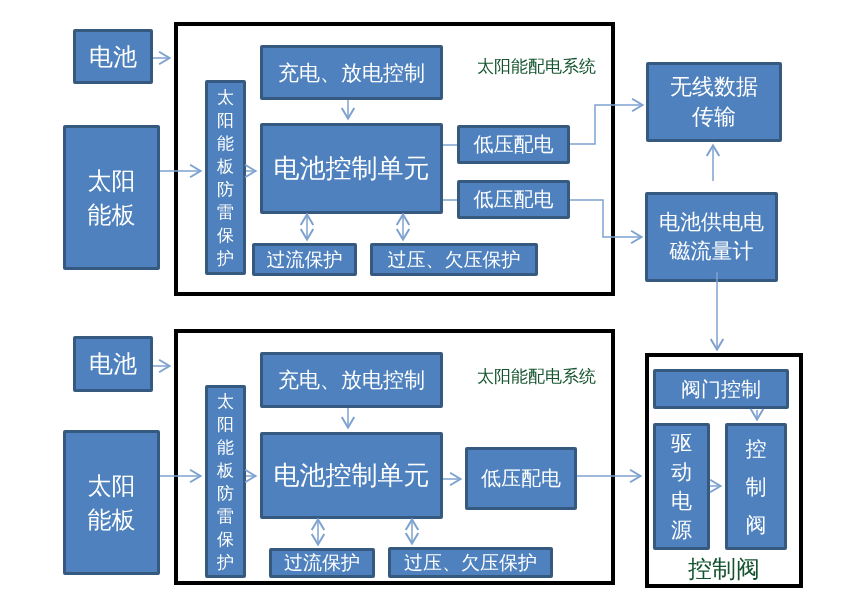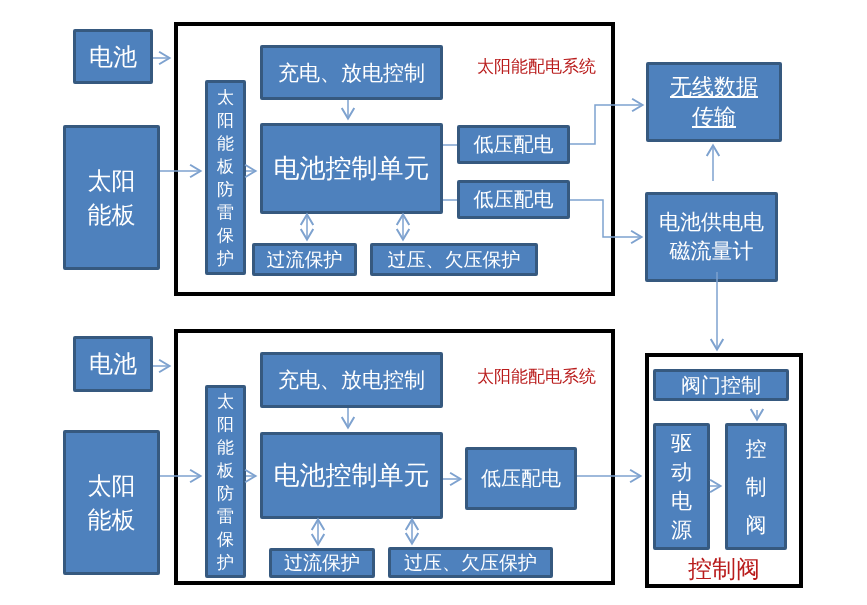--- a/index.html
+++ b/index.html
@@ -24,21 +24,21 @@
   }
   .group{
     position:absolute;
     border:4px solid #000000;
     box-sizing:border-box;
     background:transparent;
     z-index:1;
   }
   .plain-label{
     position:absolute;
-    color:#b91c1c;
+    color:#14532d;
     z-index:2;
     white-space:nowrap;
   }
   #connectors{
     position:absolute;left:0;top:0;
     width:867px;height:605px;
     z-index:3;
     pointer-events:none;
   }
   
@@ -46,34 +46,34 @@
   .solar1{left:63px;top:125px;width:97px;height:145px;font-size:24px;line-height:34px;}
   .group1{left:174px;top:22px;width:441px;height:274px;}
   .lightning1{left:205px;top:80px;width:41px;height:195px;font-size:17px;line-height:23px;}
   .charge1{left:260px;top:45px;width:183px;height:55px;font-size:21px;}
   .bcu1{left:260px;top:123px;width:183px;height:91px;font-size:26px;}
   .lv1a{left:457px;top:125px;width:113px;height:39px;font-size:20px;}
   .lv1b{left:457px;top:180px;width:113px;height:39px;font-size:20px;}
   .oc1{left:252px;top:243px;width:105px;height:33px;font-size:19px;}
   .ov1{left:370px;top:243px;width:168px;height:33px;font-size:19px;}
   .syslabel1{left:477px;top:55px;font-size:17px;}
-  .wireless{left:646px;top:62px;width:136px;height:80px;font-size:22px;line-height:30px;text-decoration:underline;}
+  .wireless{left:646px;top:62px;width:136px;height:80px;font-size:22px;line-height:30px;}
   .flowmeter{left:645px;top:192px;width:133px;height:90px;font-size:21px;line-height:29px;}
   .battery2{left:73px;top:336px;width:80px;height:56px;font-size:24px;}
   .solar2{left:63px;top:430px;width:97px;height:145px;font-size:24px;line-height:34px;}
   .group2{left:174px;top:329px;width:441px;height:256px;}
   .lightning2{left:205px;top:385px;width:41px;height:193px;font-size:17px;line-height:23px;}
   .charge2{left:260px;top:352px;width:183px;height:56px;font-size:21px;}
   .bcu2{left:260px;top:432px;width:183px;height:87px;font-size:26px;}
   .lv2{left:465px;top:447px;width:112px;height:63px;font-size:20px;}
   .oc2{left:269px;top:548px;width:106px;height:30px;font-size:19px;}
   .ov2{left:388px;top:547px;width:165px;height:31px;font-size:19px;}
   .syslabel2{left:477px;top:365px;font-size:17px;}
   .valvegroup{left:645px;top:353px;width:158px;height:235px;}
-  .valvectl{left:653px;top:369px;width:136px;height:32px;font-size:20px;}
+  .valvectl{left:653px;top:369px;width:136px;height:40px;font-size:20px;}
   .drive{left:653px;top:423px;width:57px;height:127px;font-size:21px;line-height:29px;}
   .ctrlvalve{left:725px;top:423px;width:62px;height:127px;font-size:21px;line-height:38px;}
   .valvelabel{left:645px;top:553px;width:158px;text-align:center;font-size:24px;}
 </style>
 </head>
 <body>
 
 <div id="canvas">
 
   <div class="group group1"></div>

